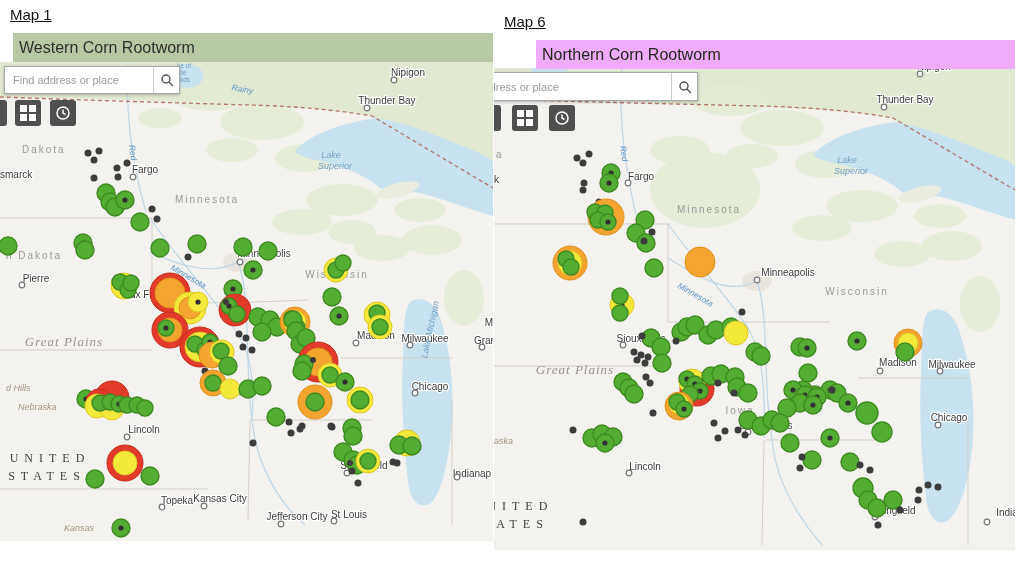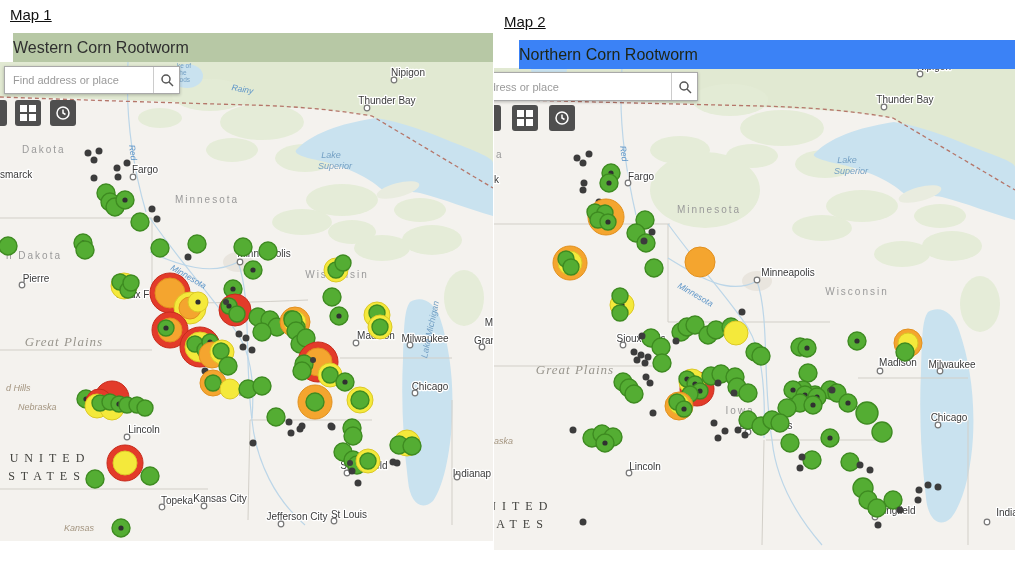--- a/index.html
+++ b/index.html
@@ -3,21 +3,21 @@
 <meta charset="utf-8">
 <style>
   html,body{margin:0;padding:0;background:#ffffff;}
   body{width:1024px;height:563px;position:relative;font-family:"Liberation Sans",sans-serif;overflow:hidden;}
   .map-title{position:absolute;font-size:15px;color:#111;text-decoration:underline;}
   #title-0{left:10px;top:6px;}
   #title-1{left:504px;top:13px;}
   .map-block{position:absolute;overflow:hidden;background:#fff;}
   #mapblock-0{left:0;top:33px;width:493px;height:508px;}
   #mapblock-1{left:494px;top:40px;width:521px;height:510px;}
-  .banner{position:absolute;top:0;height:29px;right:0;display:flex;align-items:center;padding-left:0;font-size:16px;z-index:5;}
+  .banner{position:absolute;top:0;height:29px;right:0;display:flex;align-items:center;padding-left:6px;font-size:16px;z-index:5;}
   #banner-0{left:13px;}
   #banner-1{left:25px;}
   svg.map-canvas{position:absolute;left:0;display:block;}
   #canvas-0{top:29px;}
   #canvas-1{top:28px;}
   .searchbox{position:absolute;background:#fff;border:1px solid #a9a9a9;box-shadow:0 1px 3px rgba(0,0,0,.25);display:flex;z-index:6;}
   #search-0{left:4px;top:33px;width:174px;height:26px;}
   #search-1{left:-50px;top:32px;width:252px;height:27px;}
   .searchbox input{flex:1;min-width:0;border:0;outline:0;padding:12px 8px;font-size:11px;color:#555;background:transparent;}
   .searchbox input::placeholder{color:#9a9a9a;}
@@ -35,21 +35,21 @@
   .L-river{font-size:8.5px;font-style:italic;fill:#5d95c8;}
   .L-region{font-size:13px;font-style:italic;fill:#98958d;font-family:"Liberation Serif",serif;letter-spacing:1px;}
   .L-country{font-size:12px;fill:#42423e;font-family:"Liberation Serif",serif;letter-spacing:6px;}
   .L-terrain{font-size:9px;font-style:italic;fill:#a3947f;}
   .L-tiny{font-size:6.5px;fill:#74a0c4;}
 </style>
 </head>
 <body>
 
 <div class="map-title" id="title-0">Map 1</div>
-<div class="map-title" id="title-1">Map 2</div>
+<div class="map-title" id="title-1">Map 6</div>
 
 <div class="map-block" id="mapblock-0">
   <svg class="map-canvas" id="canvas-0" width="493" height="479" viewBox="0 62 493 479">
     <rect x="0" y="62" width="493" height="479" fill="#f4f2ee"></rect>
     <path d="M0,62 H493 V184 L455,162 Q430,148 400,140 L372,116 Q340,110 300,108 L200,103 100,99 0,97 Z" fill="#e1e9d2"></path>
     <g fill="#e4ecd6" opacity="0.9">
       <ellipse cx="210" cy="95" rx="38" ry="16"></ellipse>
         <ellipse cx="262" cy="122" rx="42" ry="18"></ellipse>
         <ellipse cx="305" cy="158" rx="30" ry="14"></ellipse>
       <ellipse cx="232" cy="150" rx="26" ry="12"></ellipse>
@@ -543,21 +543,21 @@
         <circle cx="860" cy="465" r="3.5" fill="#3c3c3c"></circle>
         <circle cx="870" cy="470" r="3.5" fill="#3c3c3c"></circle>
         <circle cx="919" cy="490" r="3.5" fill="#3c3c3c"></circle>
         <circle cx="928" cy="485" r="3.5" fill="#3c3c3c"></circle>
         <circle cx="938" cy="487" r="3.5" fill="#3c3c3c"></circle>
         <circle cx="918" cy="500" r="3.5" fill="#3c3c3c"></circle>
         <circle cx="900" cy="510" r="3.5" fill="#3c3c3c"></circle>
         <circle cx="878" cy="525" r="3.5" fill="#3c3c3c"></circle>
       </g>
   </svg>
-  <div class="banner" id="banner-1" style="background: #3b82f6; color: rgb(29, 36, 20);">
+  <div class="banner" id="banner-1" style="background: #f0abfc; color: rgb(29, 36, 20); margin-left: 17px;">
       <span>Northern Corn Rootworm</span>
     </div>
   <div class="searchbox" id="search-1">
     <input type="text" placeholder="Find address or place" style="">
     <button class="search-btn">
       <svg width="14" height="14" viewBox="0 0 14 14">
           <circle cx="6" cy="6" r="4" stroke="#555" stroke-width="1.5" fill="none"></circle>
           <line x1="9" y1="9" x2="13" y2="13" stroke="#555" stroke-width="1.5"></line>
         </svg>
     </button>

